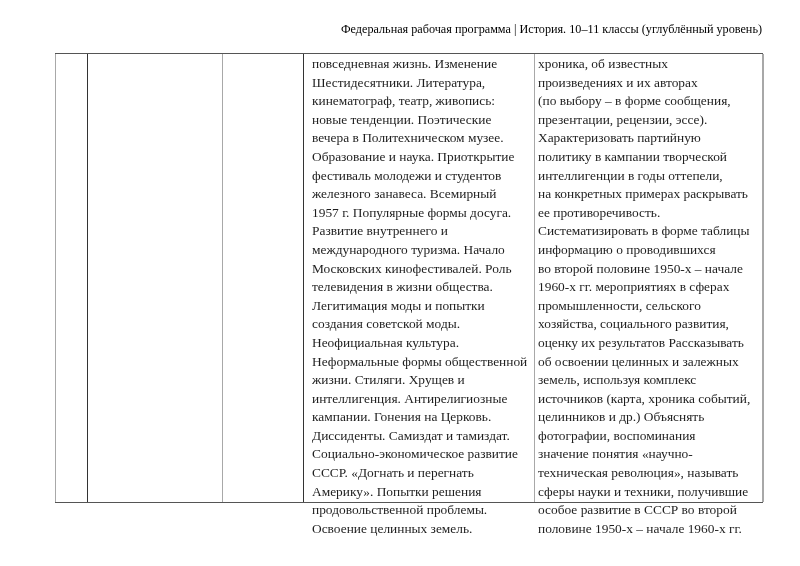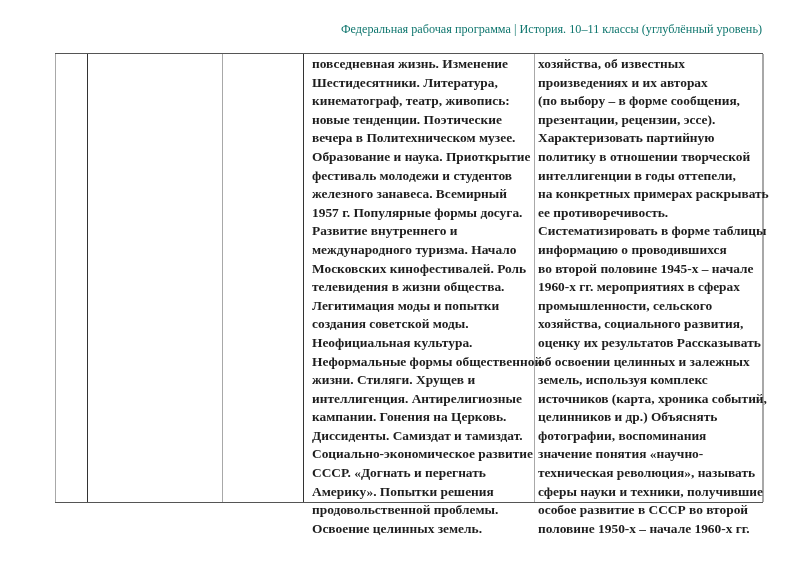--- a/index.html
+++ b/index.html
@@ -2,31 +2,31 @@
 <html><head>
 <meta charset="utf-8">
 <style>
   html, body { margin: 0; padding: 0; }
   body {
     width: 800px; height: 566px; background: #ffffff; position: relative; overflow: hidden;
     font-family: "Liberation Serif", "DejaVu Serif", serif; color: #222;
   }
   .header {
     position: absolute; right: 38px; top: 22px;
-    font-size: 12.2px; color: #0f766e; white-space: nowrap;
+    font-size: 12.2px; color: #000000; white-space: nowrap;
   }
   .table {
     position: absolute; left: 55px; top: 53px; width: 708px; height: 448px;
     border-top: 1.5px solid #555; border-bottom: 1.5px solid #555;
   }
   .col { position: absolute; top: 0; bottom: 0; }
   .vline { position: absolute; top: 0; bottom: 0; width: 1px; }
   .cell-text {
     position: absolute; top: 1px;
-    font-size: 13.4px; line-height: 18.6px; color: #1e1e1e; white-space: nowrap; font-weight: bold;
+    font-size: 13.4px; line-height: 18.6px; color: #1e1e1e; white-space: nowrap;
   }
   .cell-text div { height: 18.6px; }
   .page-number {
     position: absolute; right: 36px; top: 521px; font-size: 11px; color: #333; margin-top: 44px;
   }
 </style>
 </head>
 <body>
 
 <div class="header">Федеральная рабочая программа | История. 10–11 классы (углублённый уровень)</div>
@@ -67,32 +67,32 @@
     <div>кампании. Гонения на Церковь.</div>
     <div>Диссиденты. Самиздат и тамиздат.</div>
     <div>Социально-экономическое развитие</div>
     <div>СССР. «Догнать и перегнать</div>
     <div>Америку». Попытки решения</div>
     <div>продовольственной проблемы.</div>
     <div>Освоение целинных земель.</div>
   </div>
 
   <div class="cell-text" style="left:483px;">
-    <div>хозяйства, об известных</div>
+    <div>хроника, об известных</div>
     <div>произведениях и их авторах</div>
     <div>(по выбору – в форме сообщения,</div>
     <div>презентации, рецензии, эссе).</div>
     <div>Характеризовать партийную</div>
-    <div>политику в отношении творческой</div>
+    <div>политику в кампании творческой</div>
     <div>интеллигенции в годы оттепели,</div>
     <div>на конкретных примерах раскрывать</div>
     <div>ее противоречивость.</div>
     <div>Систематизировать в форме таблицы</div>
     <div>информацию о проводившихся</div>
-    <div>во второй половине 1945-х – начале</div>
+    <div>во второй половине 1950-х – начале</div>
     <div>1960-х гг. мероприятиях в сферах</div>
     <div>промышленности, сельского</div>
     <div>хозяйства, социального развития,</div>
     <div>оценку их результатов Рассказывать</div>
     <div>об освоении целинных и залежных</div>
     <div>земель, используя комплекс</div>
     <div>источников (карта, хроника событий,</div>
     <div>целинников и др.) Объяснять</div>
     <div>фотографии, воспоминания</div>
     <div>значение понятия «научно-</div>

